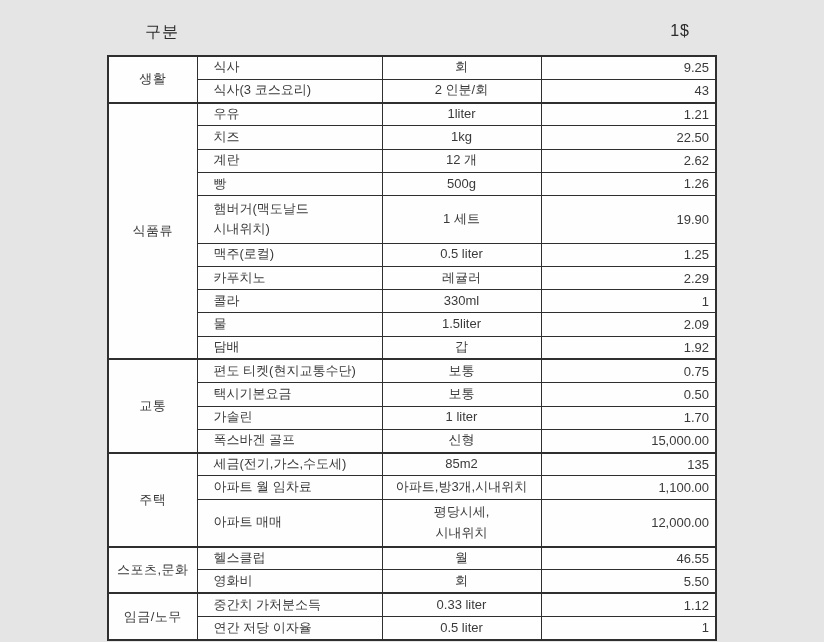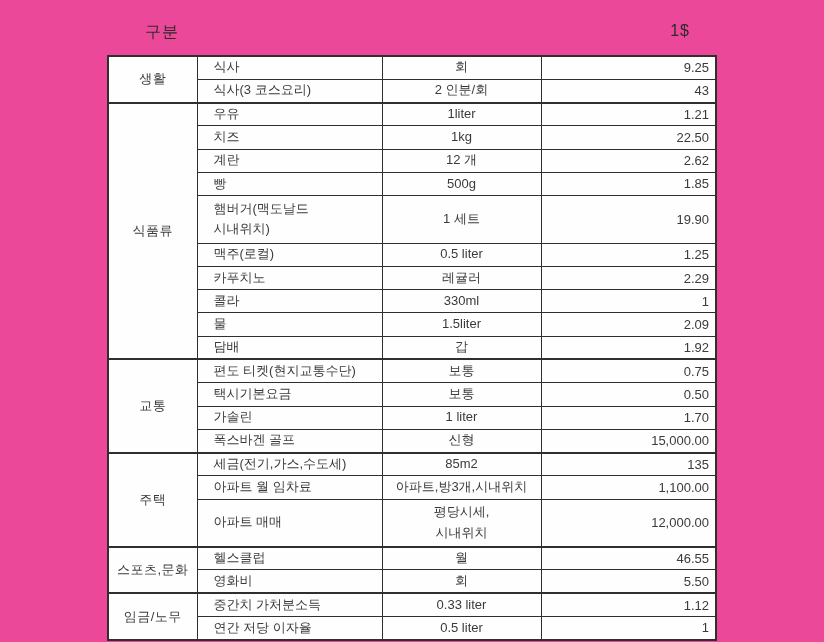--- a/index.html
+++ b/index.html
@@ -5,21 +5,21 @@
   html, body {
     margin: 0;
     padding: 0;
     background: #ffffff;
     font-family: "Liberation Sans", "DejaVu Sans", sans-serif;
   }
   .page {
     position: relative;
     width: 824px;
     height: 642px;
-    background: #ec4899;
+    background: #e5e5e5;
     overflow: hidden;
   }
   
   .col-header {
     position: absolute;
     top: 22px;
     font-size: 16px;
     color: #2b2b2b;
     letter-spacing: 1px;
     white-space: pre;
@@ -118,21 +118,21 @@
             <td class="price-cell">22.50</td>
           </tr>
           <tr>
             <td class="item-cell">계란</td>
             <td class="qty-cell">12 개</td>
             <td class="price-cell">2.62</td>
           </tr>
           <tr>
             <td class="item-cell">빵</td>
             <td class="qty-cell">500g</td>
-            <td class="price-cell">1.85</td>
+            <td class="price-cell">1.26</td>
           </tr>
           <tr class="tall">
             <td class="item-cell">햄버거(맥도날드
 시내위치)</td>
             <td class="qty-cell">1 세트</td>
             <td class="price-cell">19.90</td>
           </tr>
           <tr>
             <td class="item-cell">맥주(로컬)</td>
             <td class="qty-cell">0.5 liter</td>

